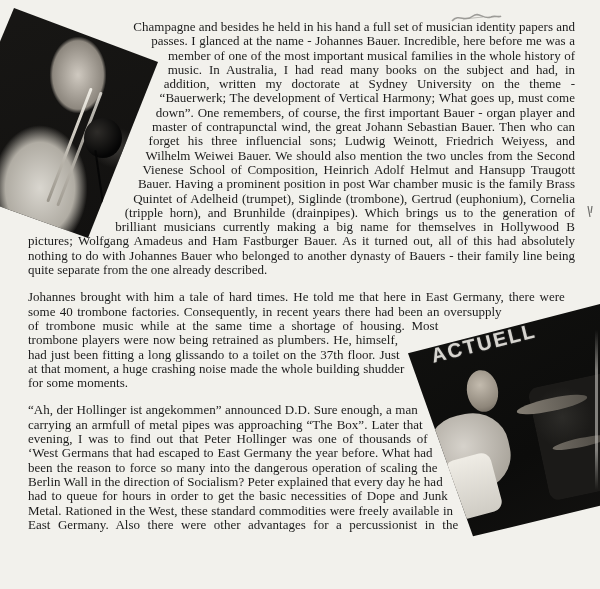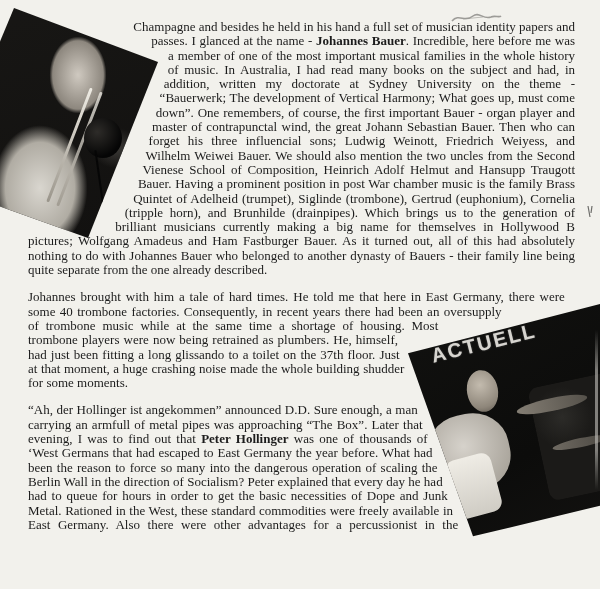--- a/index.html
+++ b/index.html
@@ -79,21 +79,21 @@
   .posterbar{position:absolute;left:36px;top:114px;width:14px;height:46px;background:#dcd9d2;
       transform:rotate(-14deg);border-radius:2px;}
   .whitedrum{position:absolute;left:80px;top:166px;width:47px;height:60px;border-radius:10px;
       background:linear-gradient(#efece5,#cfccc4);transform:rotate(-15deg);}
 
   
   .scribble{position:absolute;left:449px;top:10px;width:54px;height:16px;}
   .stray-mark{position:absolute;left:585px;top:205px;width:10px;height:13px;}
   .edge-streak{position:absolute;left:595px;top:330px;width:3px;height:160px;opacity:.6;
       background:linear-gradient(rgba(0,0,0,0),#c6c4bf 25%,#c6c4bf 75%,rgba(0,0,0,0));}
-  b{font-weight:bold;}
+  b{font-weight:normal;}
 </style>
 </head>
 <body>
 
 <div class="page">
 
   <div class="article">
 
     <p>
       <span class="float-left">

